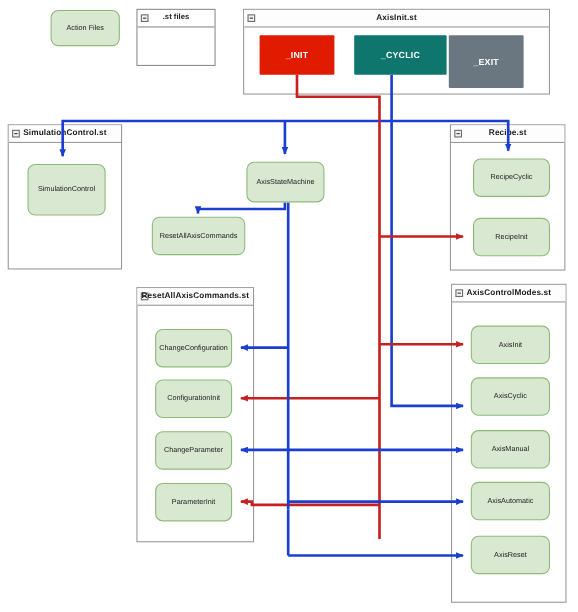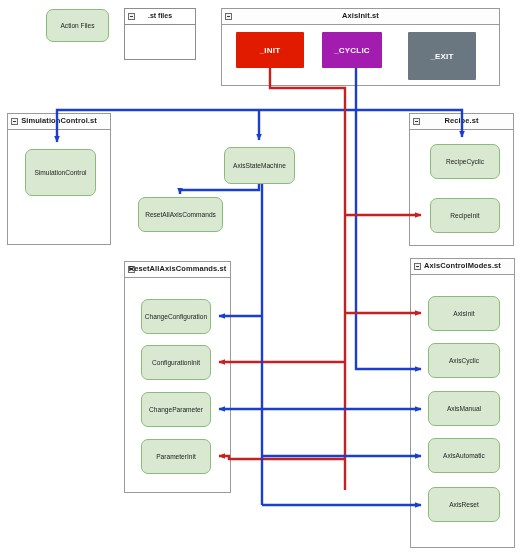--- a/index.html
+++ b/index.html
@@ -60,21 +60,21 @@
 
   <div class="panel" style="left:221px;top:8px;width:279px;height:78px;">
     <div class="panel-head">
       <span class="collapse-box"></span>
       <span class="panel-title">AxisInit.st</span>
     </div>
   </div>
   <div class="abtn" style="left:236px;top:32px;width:68px;height:36px;background:#e01b00;">
     <span>_INIT</span>
   </div>
-  <div class="abtn" style="left:322px;top:32px;width:60px;height:36px;background:#a21caf;">
+  <div class="abtn" style="left:322px;top:32px;width:84px;height:36px;background:#0f766e;">
     <span>_CYCLIC</span>
   </div>
   <div class="abtn" style="left:408px;top:32px;width:68px;height:48px;background:#6b7780;">
     <span>_EXIT</span>
   </div>
 
   <div class="panel" style="left:7px;top:113px;width:104px;height:132px;">
     <div class="panel-head">
       <span class="collapse-box"></span>
       <span class="panel-title">SimulationControl.st</span>

